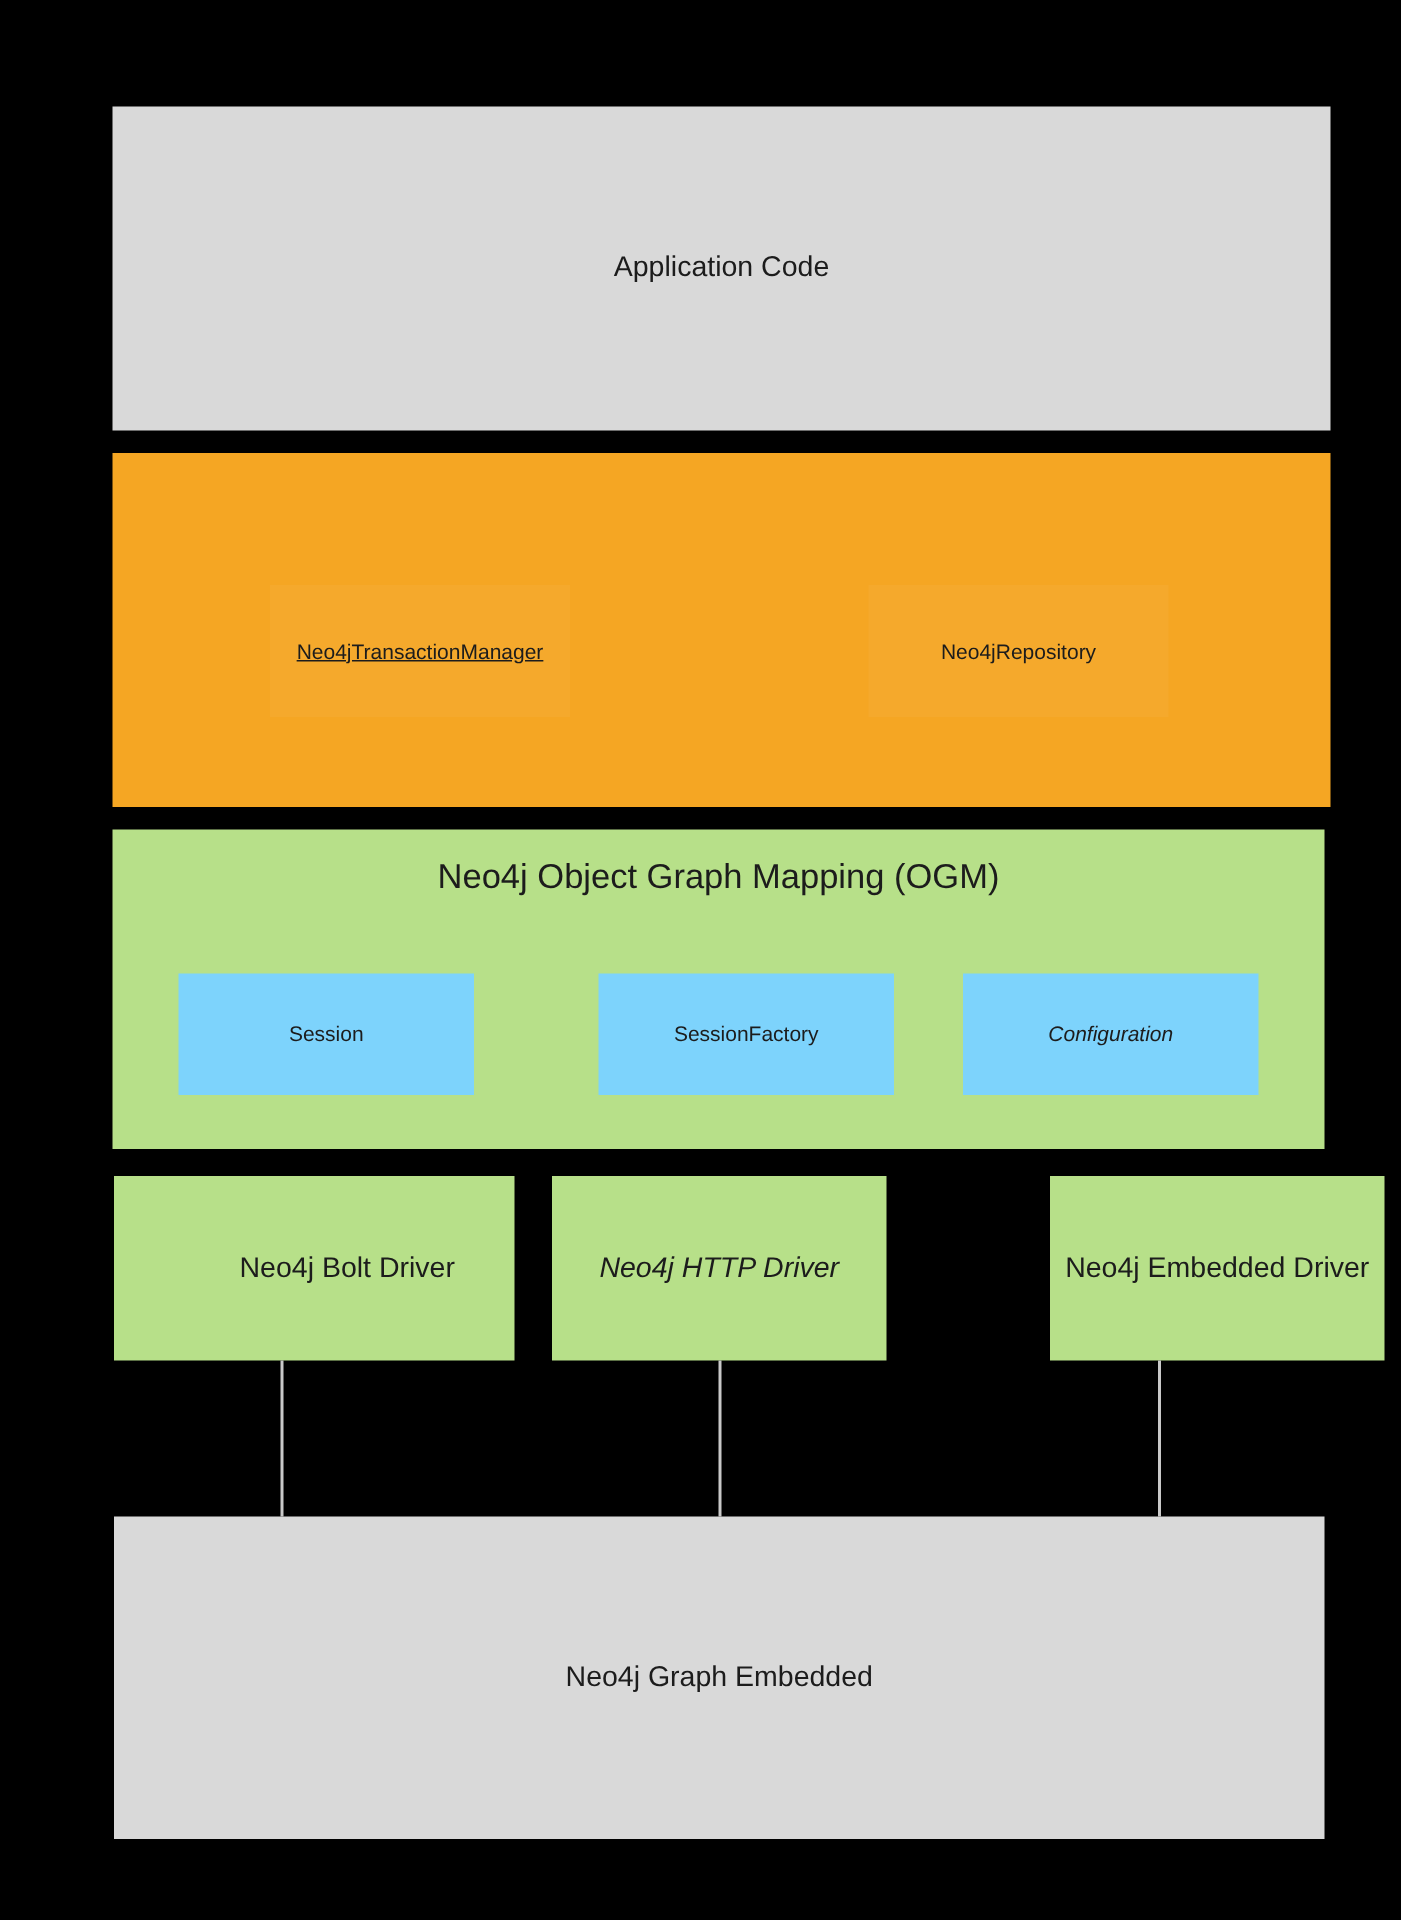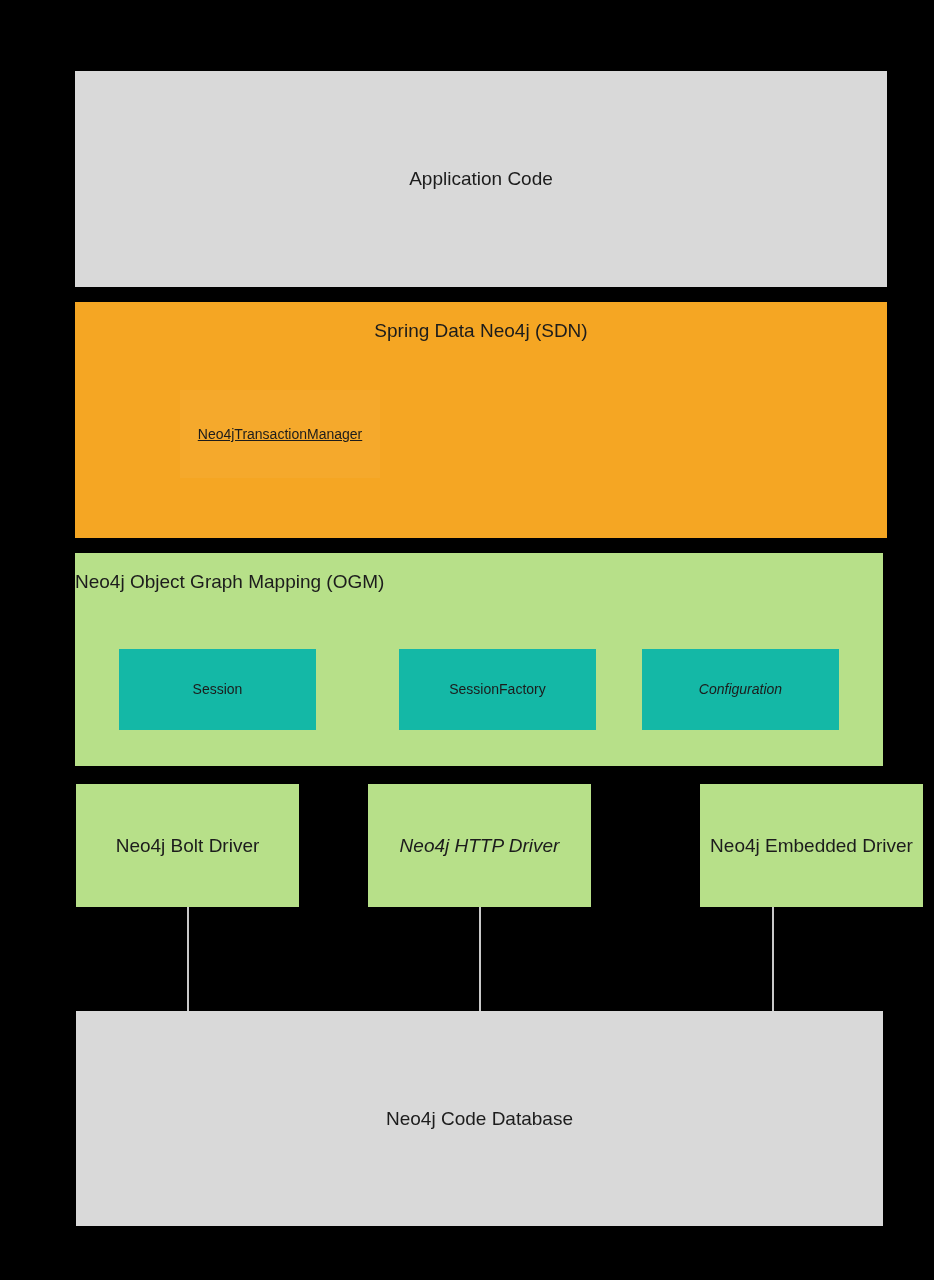--- a/index.html
+++ b/index.html
@@ -79,30 +79,30 @@
     top: 553px;
     width: 808px;
     height: 213px;
     background: #b7e089;
   }
   #ogm-title {
     position: absolute;
     left: 0;
     right: 0;
     top: 18px;
-    text-align: left;
-    font-size: 19px;
+    text-align: center;
+    font-size: 23px;
     color: #1c1c1c;
     white-space: nowrap;
   }
   .ogm-sub {
     position: absolute;
     top: 96px;
     height: 81px;
-    background: #14b8a6;
+    background: #7dd3fc;
     display: flex;
     align-items: center;
     justify-content: center;
     font-size: 14px;
     color: #1c1c1c;
     white-space: nowrap;
   }
   #ogm-sub-0 { left: 44px;  width: 197px; }
   #ogm-sub-1 { left: 324px; width: 197px; }
   #ogm-sub-2 { left: 567px; width: 197px; font-style: italic; }
@@ -113,21 +113,21 @@
     top: 784px;
     height: 123px;
     background: #b7e089;
     display: flex;
     align-items: center;
     justify-content: center;
     font-size: 19px;
     color: #1c1c1c;
     white-space: nowrap;
   }
-  #driver-0 { left: 76px;  width: 223px; }
+  #driver-0 { left: 76px;  width: 223px; padding-left: 44px; }
   #driver-1 { left: 368px; width: 223px; font-style: italic; }
   #driver-2 { left: 700px; width: 223px; }
 
   
   .connector {
     position: absolute;
     top: 907px;
     width: 2px;
     height: 104px;
     background: #c9c9c9;
@@ -149,23 +149,25 @@
 </head>
 <body>
 
 <div id="canvas">
 
   <div class="box" id="app-code">
     <span>Application Code</span>
   </div>
 
   <div class="box" id="sdn-layer">
-    <div id="sdn-title">Spring Data Neo4j (SDN)</div>
     <div class="sdn-sub" id="sdn-sub-0">
       <span>Neo4jTransactionManager</span>
+    </div>
+    <div class="sdn-sub" id="sdn-sub-1">
+      <span>Neo4jRepository</span>
     </div>
   </div>
 
   <div class="box" id="ogm-layer">
     <div id="ogm-title">Neo4j Object Graph Mapping (OGM)</div>
     <div class="ogm-sub" id="ogm-sub-0">
       <span>Session</span>
     </div>
     <div class="ogm-sub" id="ogm-sub-1">
       <span>SessionFactory</span>
@@ -183,16 +185,16 @@
   </div>
   <div class="driver" id="driver-2">
     <span>Neo4j Embedded Driver</span>
   </div>
 
   <div class="connector" id="connector-0"></div>
   <div class="connector" id="connector-1"></div>
   <div class="connector" id="connector-2"></div>
 
   <div class="box" id="graph-db">
-    <span>Neo4j Code Database</span>
+    <span>Neo4j Graph Embedded</span>
   </div>
 
 </div>
 
 </body></html>

